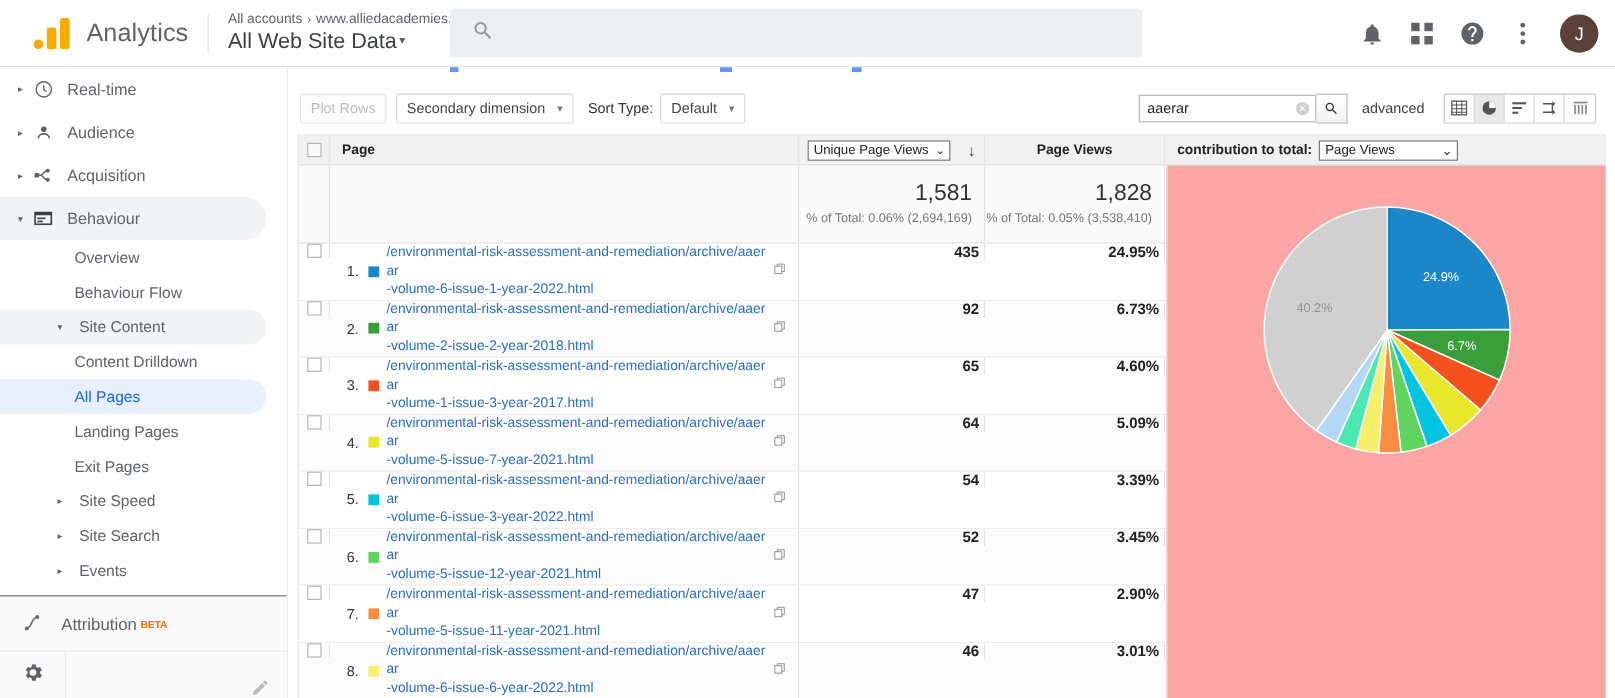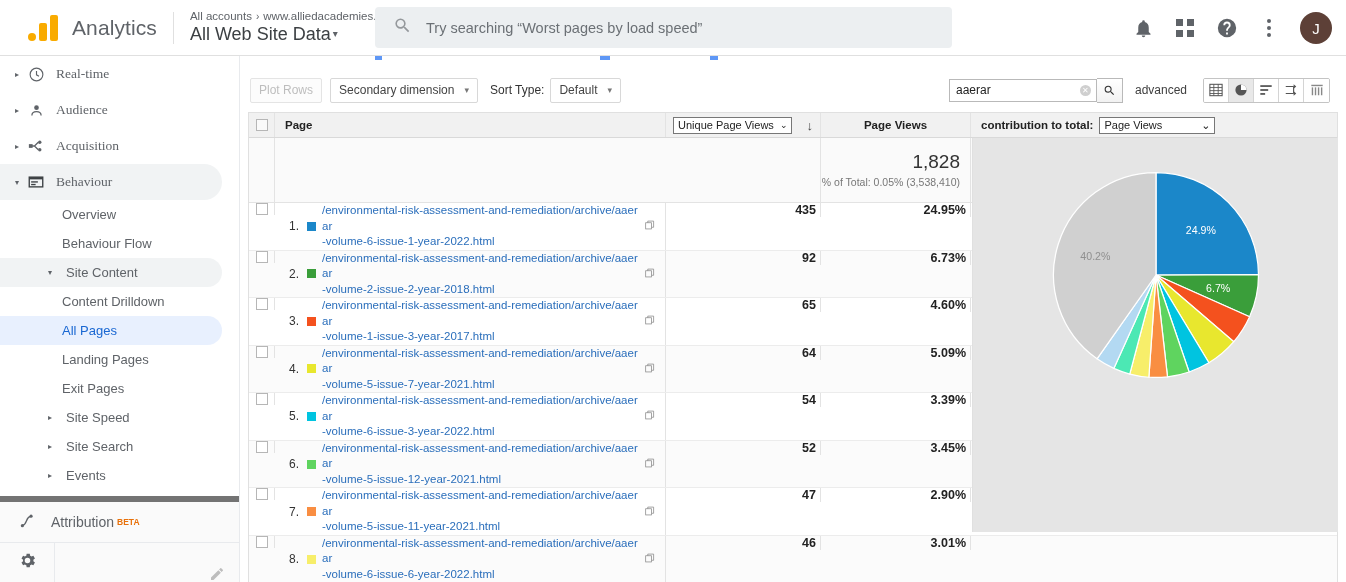--- a/index.html
+++ b/index.html
@@ -82,35 +82,35 @@
     padding-left: 10px;
   }
   .nav-item.sel { background: #f1f3f4; }
   .nav-item .arrow {
     width: 14px; font-size: 8px; color: #5f6368; flex: 0 0 14px; text-align:center;
   }
   .nav-item .navicon {
     width: 24px; flex: 0 0 24px; display:flex; align-items:center; justify-content:center;
     margin-right: 8px;
   }
-  .nav-item .lbl { white-space: nowrap; font-family: Liberation Serif, serif; }
+  .nav-item .lbl { white-space: nowrap; }
 
   .sub-item {
     height: 29px; display:flex; align-items:center;
     font-size: 13px; color: #5f6368; cursor: pointer;
     padding-left: 62px; border-radius: 0 16px 16px 0; margin-right: 18px;
   }
   .sub-item.grp { padding-left: 48px; }
   .sub-item.grp .arrow { width:14px; font-size:8px; margin-right: 4px; color:#5f6368;}
   .sub-item.sel-soft { background:#f1f3f4; }
   .sub-item.active { background:#e8f0fe; color:#1967d2; }
 
   .attribution {
     position: absolute; bottom: 40px; left: 0; width: 239px; height: 46px;
-    background:#fafafa; border-top: 6px solid #737373;
+    background:#fafafa; border-top: 1px solid #737373;
     display:flex; align-items:center; padding-left: 18px;
     font-size: 14px; color:#5f6368;
   }
   .attribution .beta {
     font-size: 8.5px; color:#e8710a; font-weight:bold; vertical-align: 7px; margin-left: 3px;
   }
   .sidebar-foot {
     position:absolute; bottom: 0; left: 0; width: 239px; height: 40px;
     background:#fafafa; border-top:1px solid #e8eaed; display:flex; align-items:center;
   }
@@ -211,22 +211,22 @@
            display:flex; align-items:center; justify-content:flex-end; }
   .swatch { width: 9px; height: 9px; flex:0 0 9px; margin: 0 6px 0 2px; align-self:center; }
   .pagecell { flex:1 1 auto; display:flex; align-items:center; padding-right:8px; position:relative; }
   .purl { font-size: 11.5px; color:#2a6ebb; line-height: 1.35; word-break: break-all; cursor:pointer; }
   .extlink { margin-left: 4px; flex: 0 0 12px; align-self:center; }
   .numcell { display:flex; align-items:center; justify-content:flex-end; padding-right: 4px;
              font-size: 12.5px; color:#222; font-weight: bold; }
 
   
   .pie-panel {
-    position:absolute; top: 82px; right: 8px; width: 366px; height: 394px;
-    border-left: 1px solid #e0e0e0; background:#e5e5e5;
+    position:absolute; top: 82px; right: 8px; width: 366px; height: 444px;
+    border-left: 1px solid #e0e0e0; background:#fca5a5;
   }
   .pie-holder { position:absolute; top: 12px; left: 0; width: 366px; height: 250px; display:flex; align-items:center; justify-content:center; }
 </style>
 </head>
 <body>
 
 <div class="topbar">
   <div class="logo-wrap">
     <div class="ga-logo">
       <i class="ga-bar1"></i>
@@ -244,21 +244,20 @@
       <span>All Web Site Data</span><span class="caret">▾</span>
     </div>
   </div>
 
   <div class="searchbox">
     <span class="si">
       <svg width="19" height="19" viewBox="0 0 24 24">
           <path fill="#5f6368" d="M15.5 14h-.79l-.28-.27A6.47 6.47 0 0016 9.5 6.5 6.5 0 109.5 16c1.61 0 3.09-.59 4.23-1.57l.27.28v.79l5 4.99L20.49 19l-4.99-5zm-6 0C7.01 14 5 11.99 5 9.5S7.01 5 9.5 5 14 7.01 14 9.5 11.99 14 9.5 14z"></path>
         </svg>
     </span>
-    <span class="placeholder">Try searching “Worst pages by load speed”</span>
   </div>
 
   <div class="top-icons">
     <div class="ticon">
       <svg width="21" height="21" viewBox="0 0 24 24">
           <path fill="#5f6368" d="M12 22c1.1 0 2-.9 2-2h-4a2 2 0 002 2zm6-6v-5c0-3.07-1.64-5.64-4.5-6.32V4a1.5 1.5 0 10-3 0v.68C7.63 5.36 6 7.92 6 11v5l-2 2v1h16v-1l-2-2z"></path>
         </svg>
     </div>
     <div class="ticon">
       <span class="grid-ic">
@@ -504,20 +503,24 @@
         <span class="contrib-sel">
           <span>Page Views</span>
           <span class="cv">⌄</span>
         </span>
       </div>
     </div>
 
     <div class="totals-row">
       <div class="c-check"></div>
       <div class="c-page"></div>
+      <div class="c-upv cell-num">
+        <div class="tot-big">1,581</div>
+        <div class="tot-sub">% of Total: 0.06% (2,694,169)</div>
+      </div>
       <div class="c-pv cell-num">
         <div class="tot-big">1,828</div>
         <div class="tot-sub">% of Total: 0.05% (3,538,410)</div>
       </div>
       <div class="c-pie"></div>
     </div>
 
     <div id="rows-container">
         <div class="trow">
           <div class="c-check">

